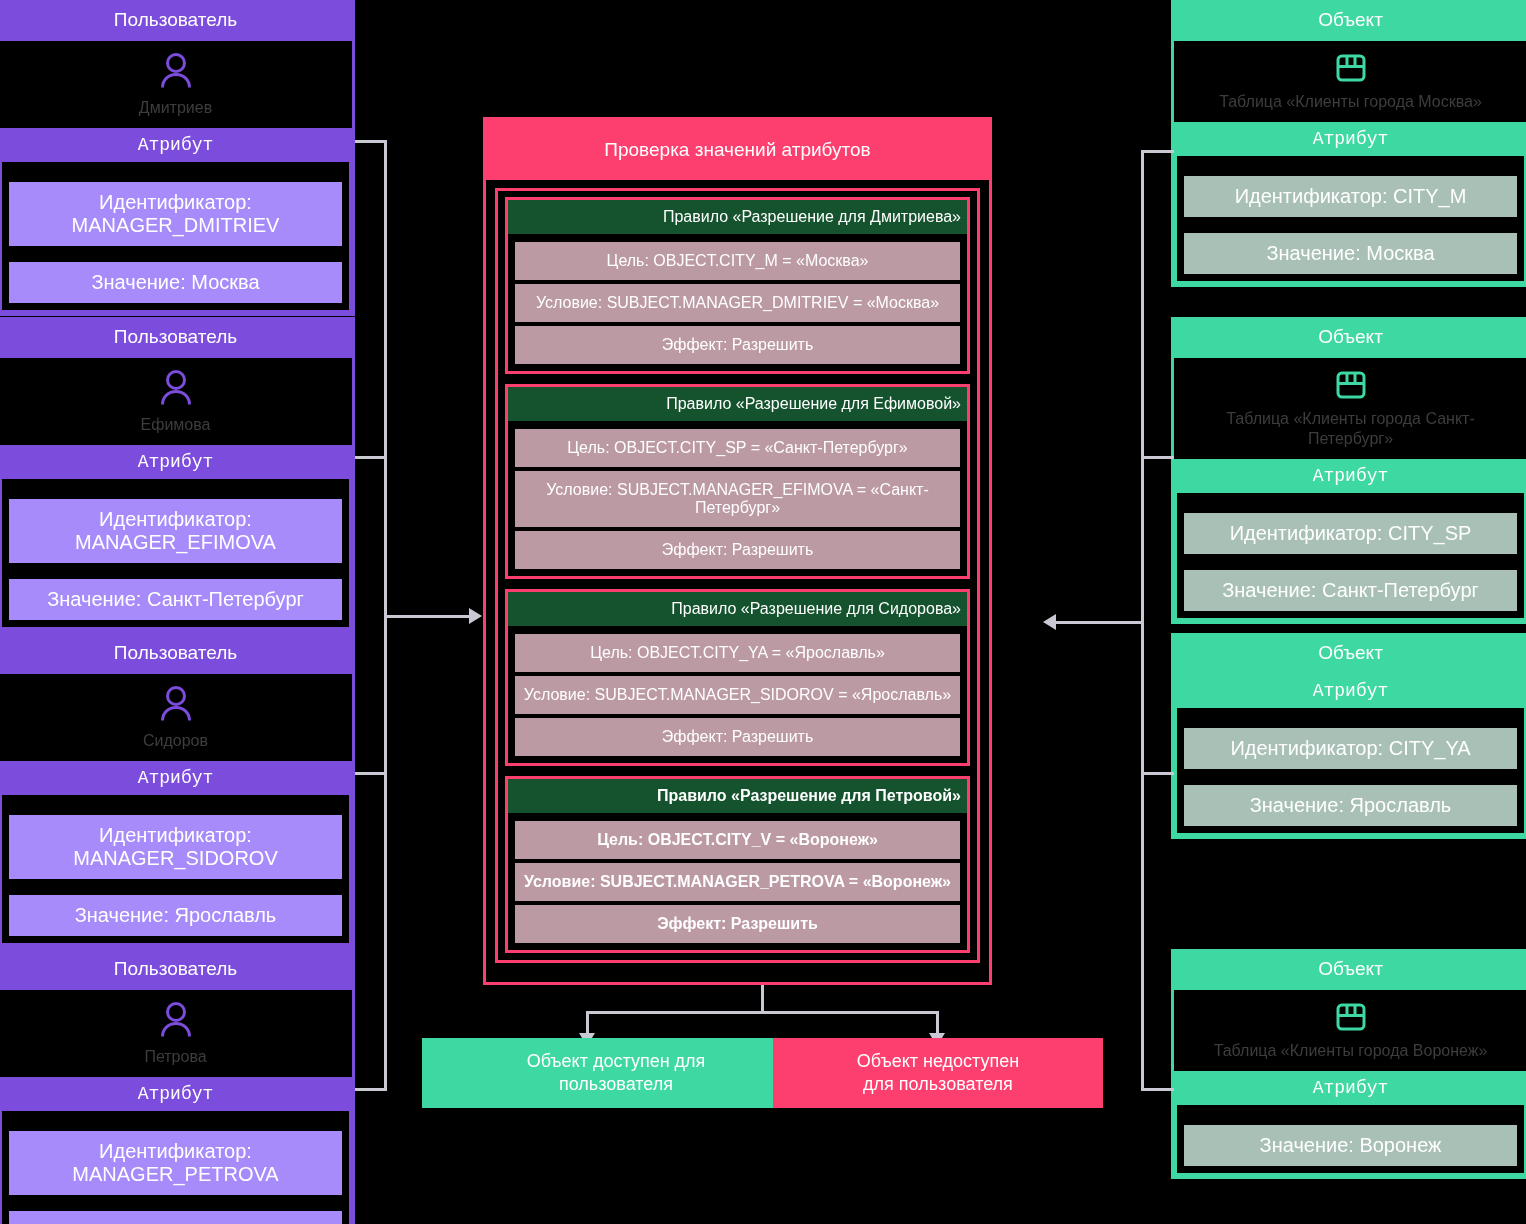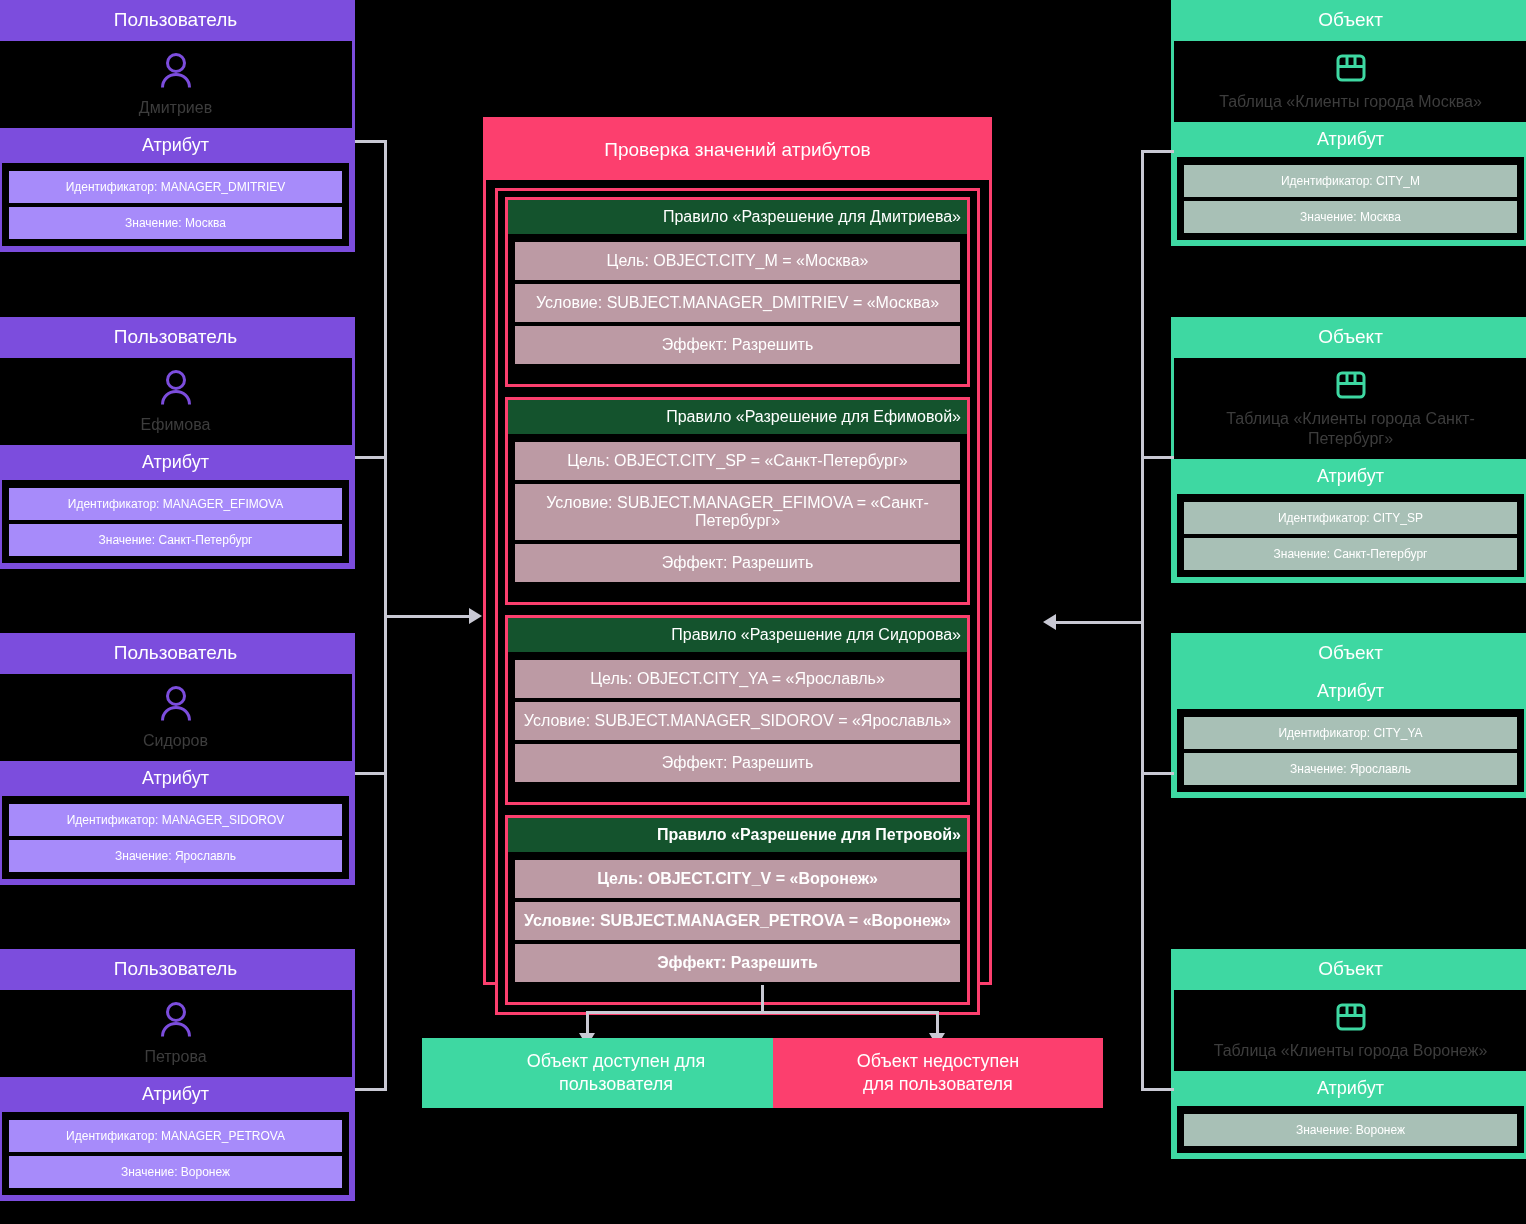--- a/index.html
+++ b/index.html
@@ -23,28 +23,28 @@
     padding:0;
   }
   .card .ident{
     text-align:center;padding:11px 8px 10px;
   }
   .card .ident .glyph{display:block;margin:0 auto 4px;}
   .card .ident .nm{
     font-size:16px;color:#3d3d3d;line-height:1.25;
   }
   .card .attr-hdr{
-    text-align:center;font-size:18px;padding:7px 4px;color:#fff;
+    text-align:center;font-size:18px;padding:7px 4px;color:#fff;font-family:Liberation Mono, monospace;
   }
   .card .attr-box{
     border:3px solid;border-top:none;box-sizing:border-box;background:#000;
     padding:4px 7px 7px;
   }
   .card .chip{
-    font-size:12px;text-align:center;color:#fff;padding:9px 6px;margin-top:4px;
+    font-size:20px;text-align:center;color:#fff;padding:9px 6px;margin-top:16px;
   }
 
   
   .user .hdr{background:#7c4ddd;}
   .user .body{border-color:#7c4ddd;}
   .user .attr-hdr{background:#7c4ddd;}
   .user .attr-box{border-color:#7c4ddd;}
   .user .chip{background:#a78bfa;}
 
   
@@ -65,21 +65,21 @@
   }
   .policy-inner{
     margin:8px 9px 9px;border:3px solid #fc3f6e;box-sizing:border-box;
     background:#000;padding:6px 7px 7px;
   }
   .rule{border:3px solid #fc3f6e;box-sizing:border-box;background:#000;margin-bottom:10px;}
   .rule:last-child{margin-bottom:0;font-weight:bold;}
   .rule-hdr{
     background:#14532d;text-align:right;font-size:16px;color:#fff;padding:8px 6px;
   }
-  .rule-body{padding:4px 7px 20px;border-radius:15px;}
+  .rule-body{padding:4px 7px 7px;border-radius:15px;}
   .rule-row{
     background:#bc9aa4;text-align:center;font-size:16px;color:#fff;
     padding:10px 6px;margin-top:4px;
   }
 
   
   .outcome{
     position:absolute;box-sizing:border-box;text-align:center;
     font-size:18px;line-height:1.3;color:#fff;
     display:flex;align-items:center;justify-content:center;padding:8px;

